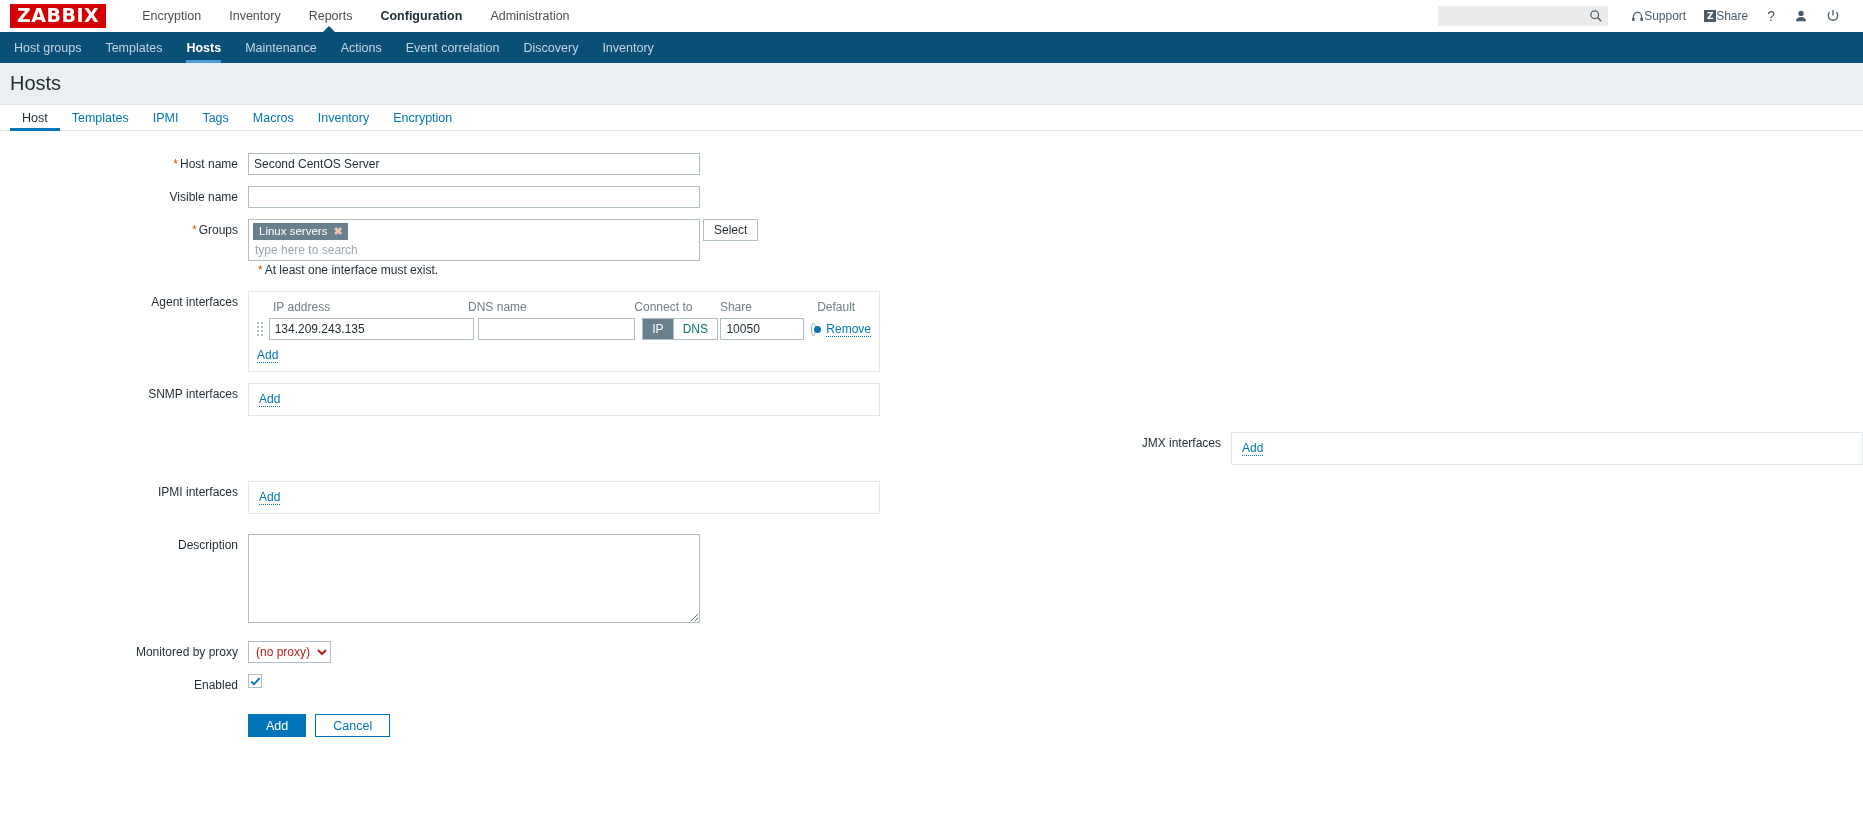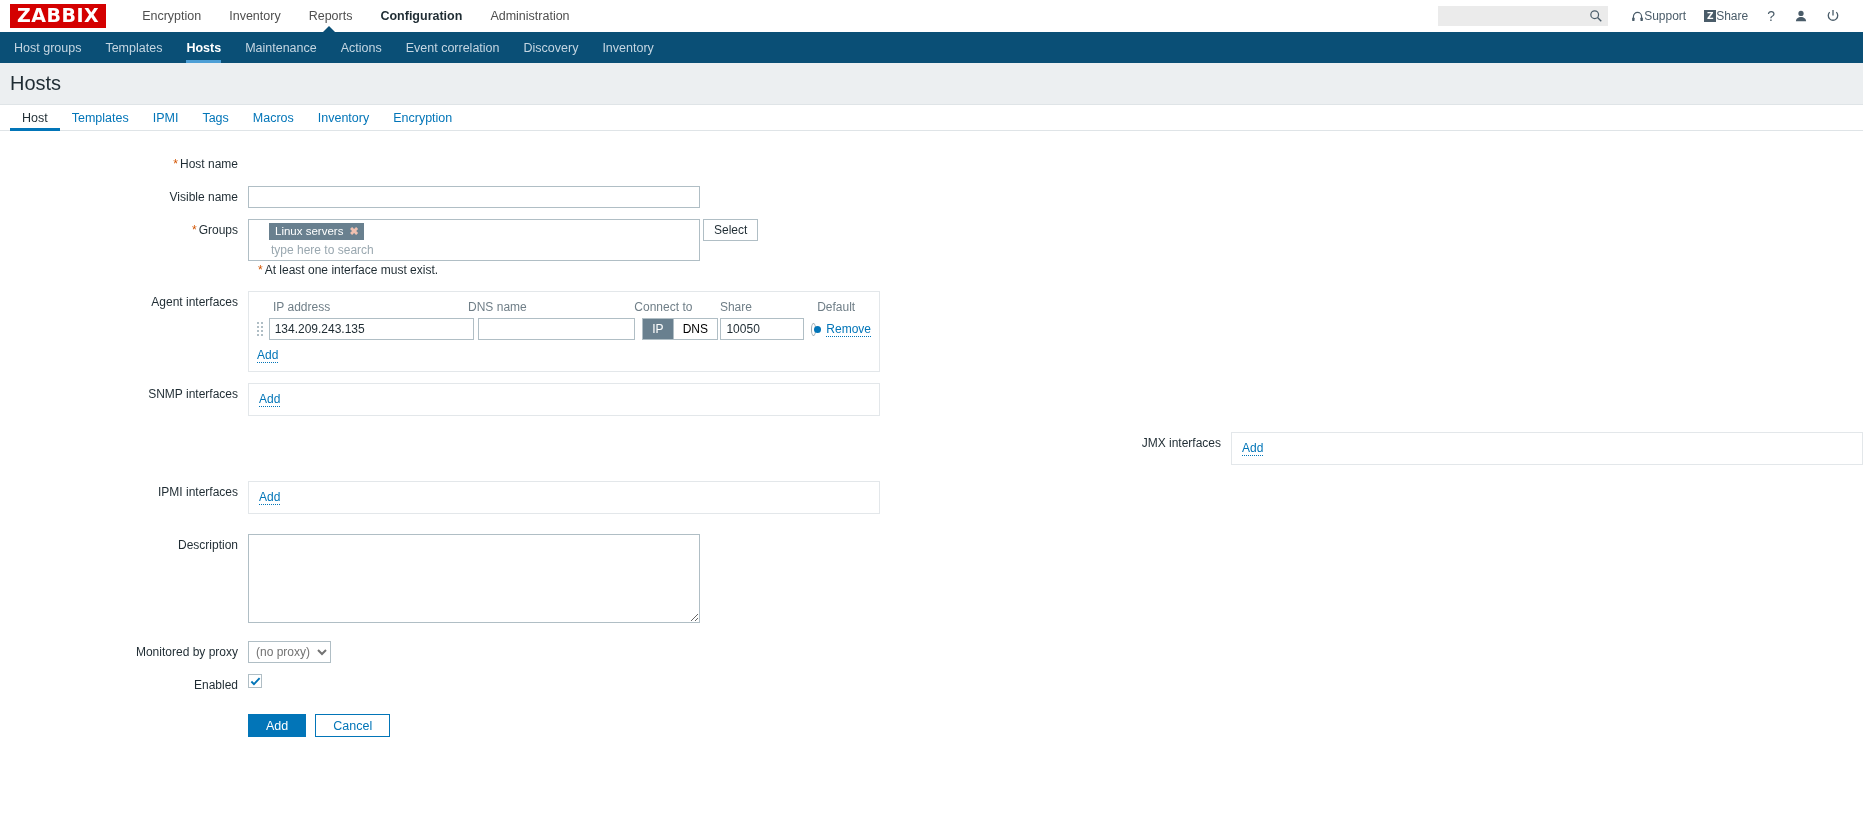--- a/index.html
+++ b/index.html
@@ -182,21 +182,21 @@
     color: #1f2c33;
     outline: none;
   }
   .w-main { width: 452px; }
 
   
   .multiselect {
     width: 452px;
     border: 1px solid #b0bec5;
     background: #fff;
-    padding: 3px 4px 2px 20px;
+    padding: 3px 4px 2px 4px;
     min-height: 39px;
   }
   .chip {
     display: inline-flex;
     align-items: center;
     background: #69808f;
     color: #ffffff;
     font-size: 11.5px;
     padding: 2px 5px 3px 6px;
     gap: 6px;
@@ -274,21 +274,21 @@
   .grip b { width: 2px; height: 2px; background: #b0bec5; display: block; }
   .if-ip  { width: 205px; }
   .if-dns { width: 157px; }
   .if-port{ width:  84px; }
 
   .toggle { display: inline-flex; border: 1px solid #b0bec5; height: 22px; }
   .toggle span {
     display: inline-flex; align-items: center; justify-content: center;
     font-size: 12px;
     padding: 0 9px;
-    background: #fff; color: #000000;
+    background: #fff; color: #0f766e;
     cursor: pointer;
   }
   .toggle span.on { background: #69808f; color: #ffffff; }
   .toggle span + span { border-left: 1px solid #b0bec5; }
 
   .radio {
     width: 13px; height: 13px;
     border: 1px solid #9aa8b0; border-radius: 50%;
     background: #fff;
     display: inline-block; position: relative;
@@ -319,21 +319,21 @@
     color: #1f2c33;
   }
 
   select.sel {
     height: 22px;
     border: 1px solid #b0bec5;
     background: #fff;
     font-family: "Liberation Sans", sans-serif;
     font-size: 12px;
     padding: 0 3px;
-    color: #737373;
+    color: #b91c1c;
     outline: none;
   }
 
   .chk {
     width: 14px; height: 14px;
     border: 1px solid #b0bec5;
     background: #fff;
     display: inline-flex; align-items: center; justify-content: center;
     cursor: pointer;
     vertical-align: middle;
@@ -419,20 +419,23 @@
   <a href="#" class="tab">Macros</a>
   <a href="#" class="tab">Inventory</a>
   <a href="#" class="tab">Encryption</a>
 </div>
 
 <div class="formarea">
 
   <div class="frow">
     <div class="flabel">
       <span class="req">*</span><span>Host name</span>
+    </div>
+    <div class="fctl">
+      <input class="txt w-main" type="text" value="Second CentOS Server" style="">
     </div>
   </div>
 
   <div class="frow">
     <div class="flabel">Visible name</div>
     <div class="fctl">
       <input class="txt w-main" type="text" value="" style="">
     </div>
   </div>
 

